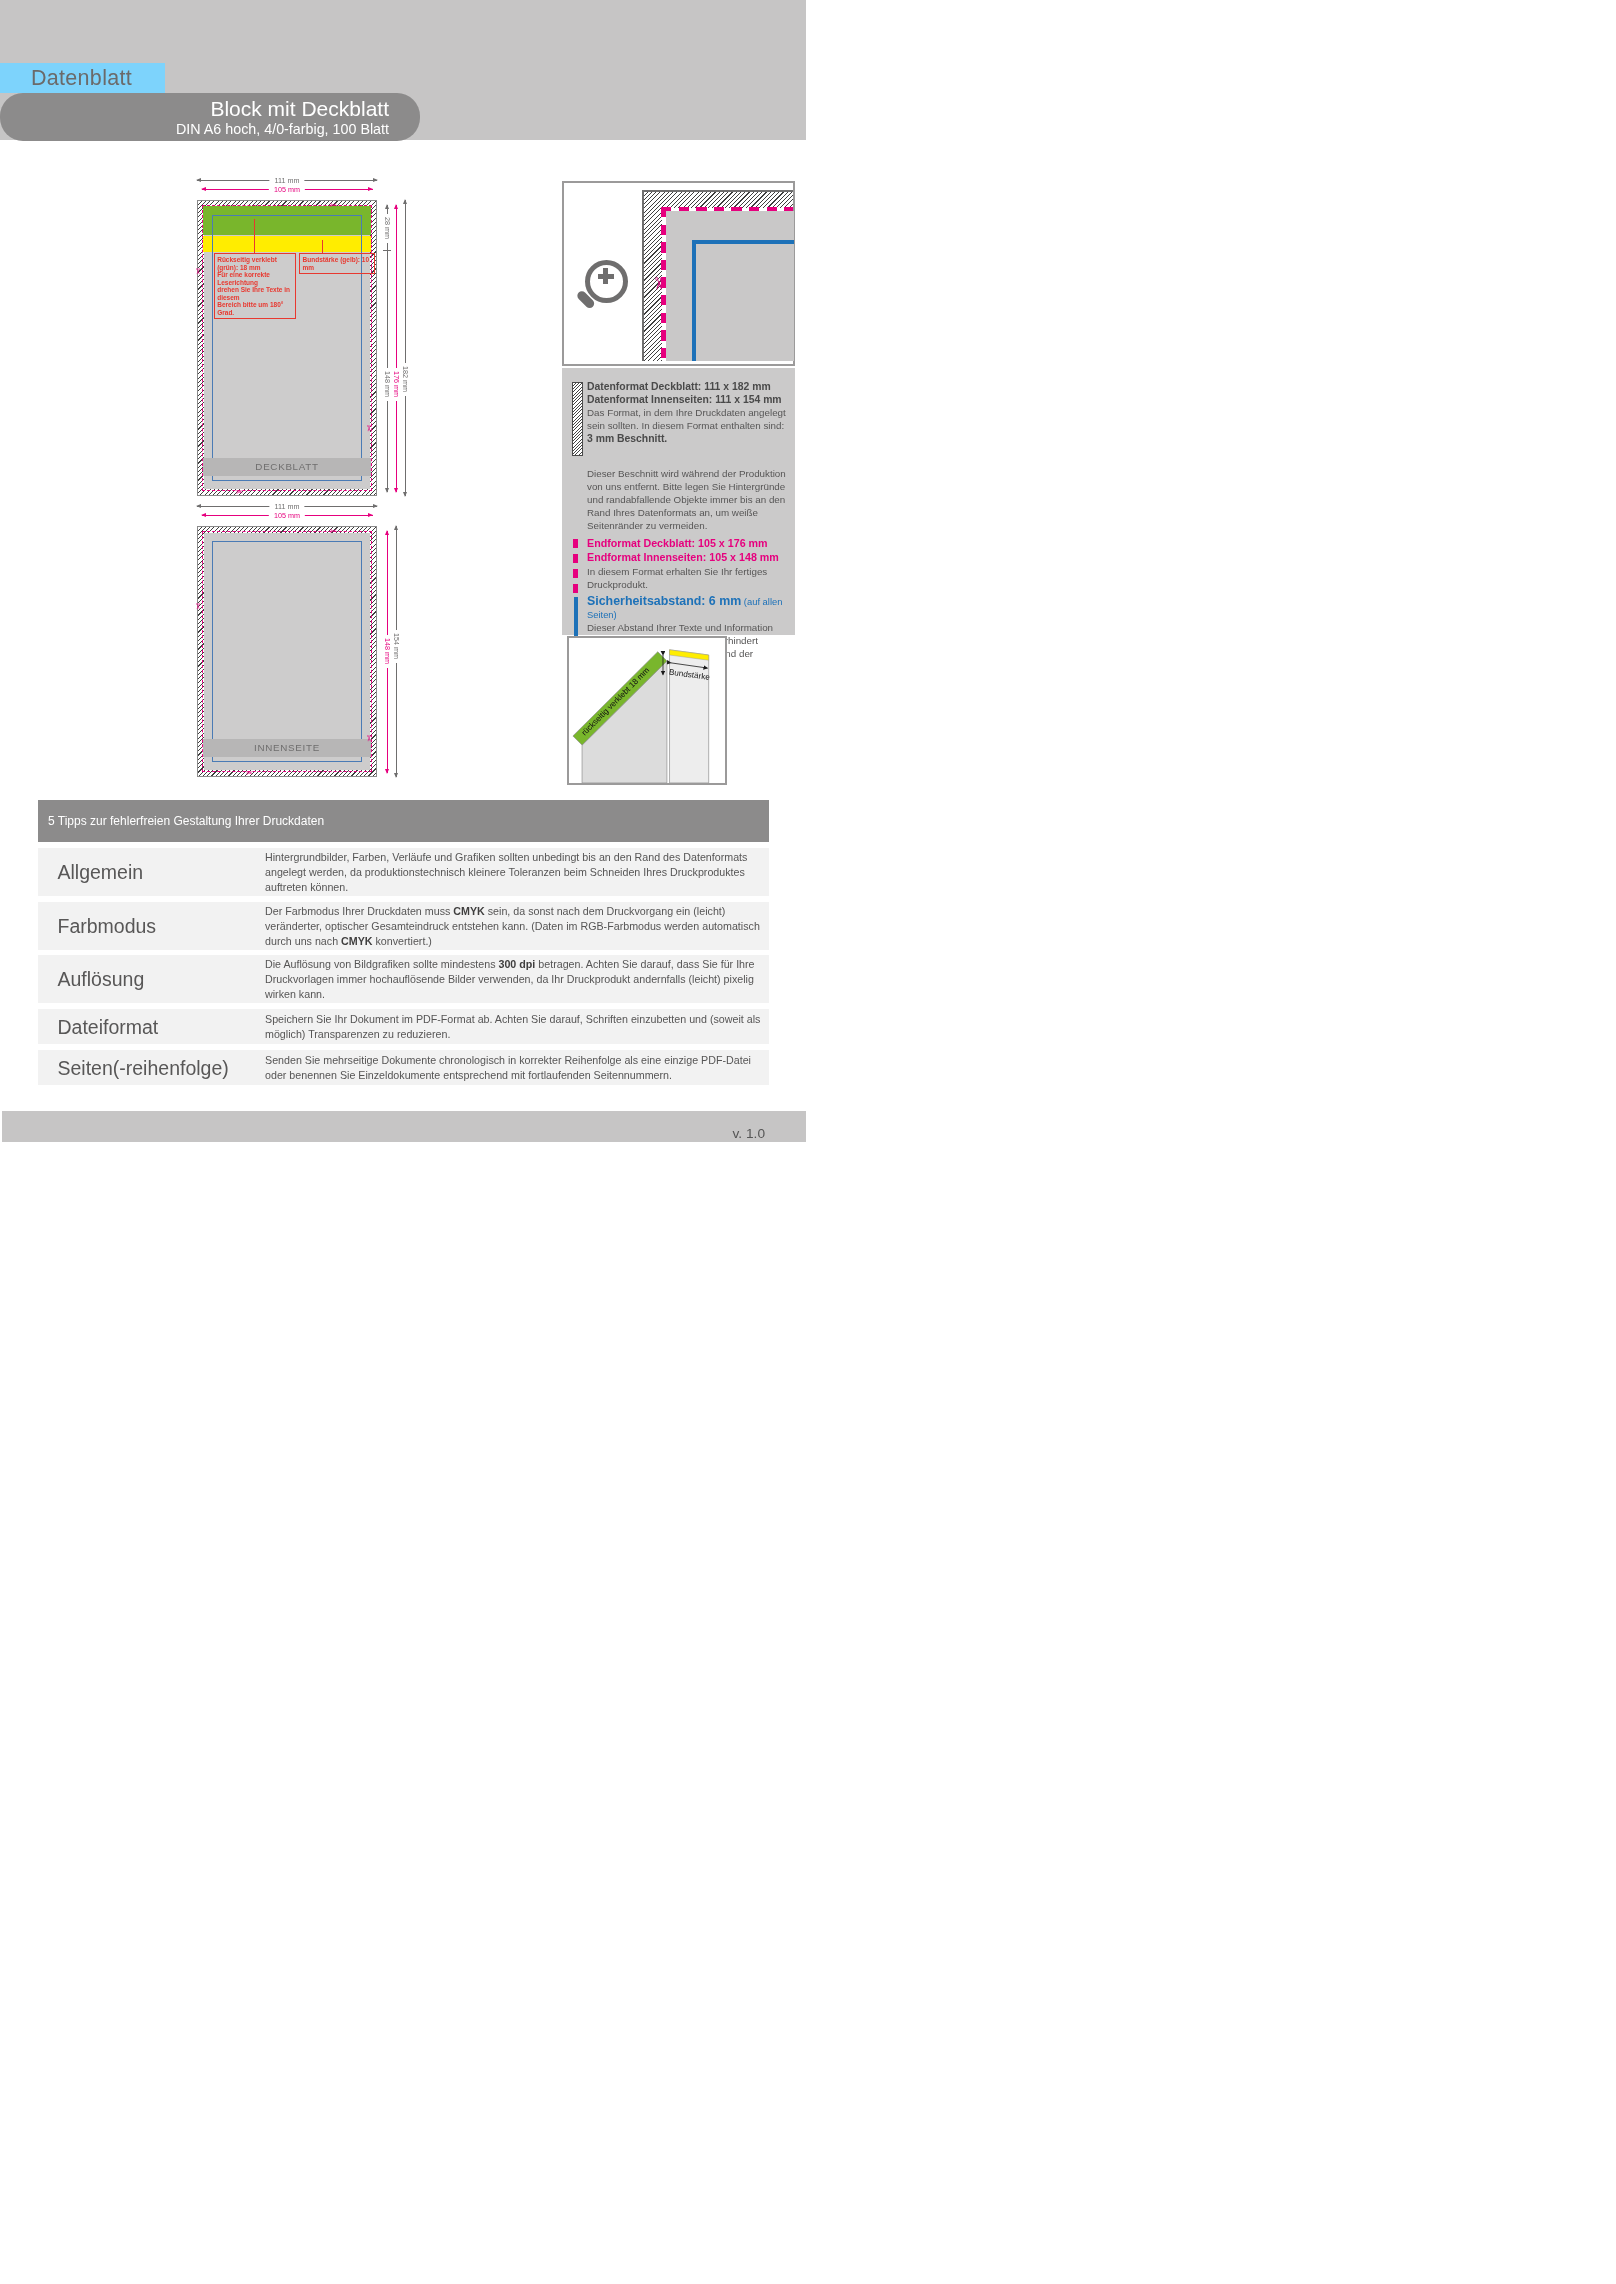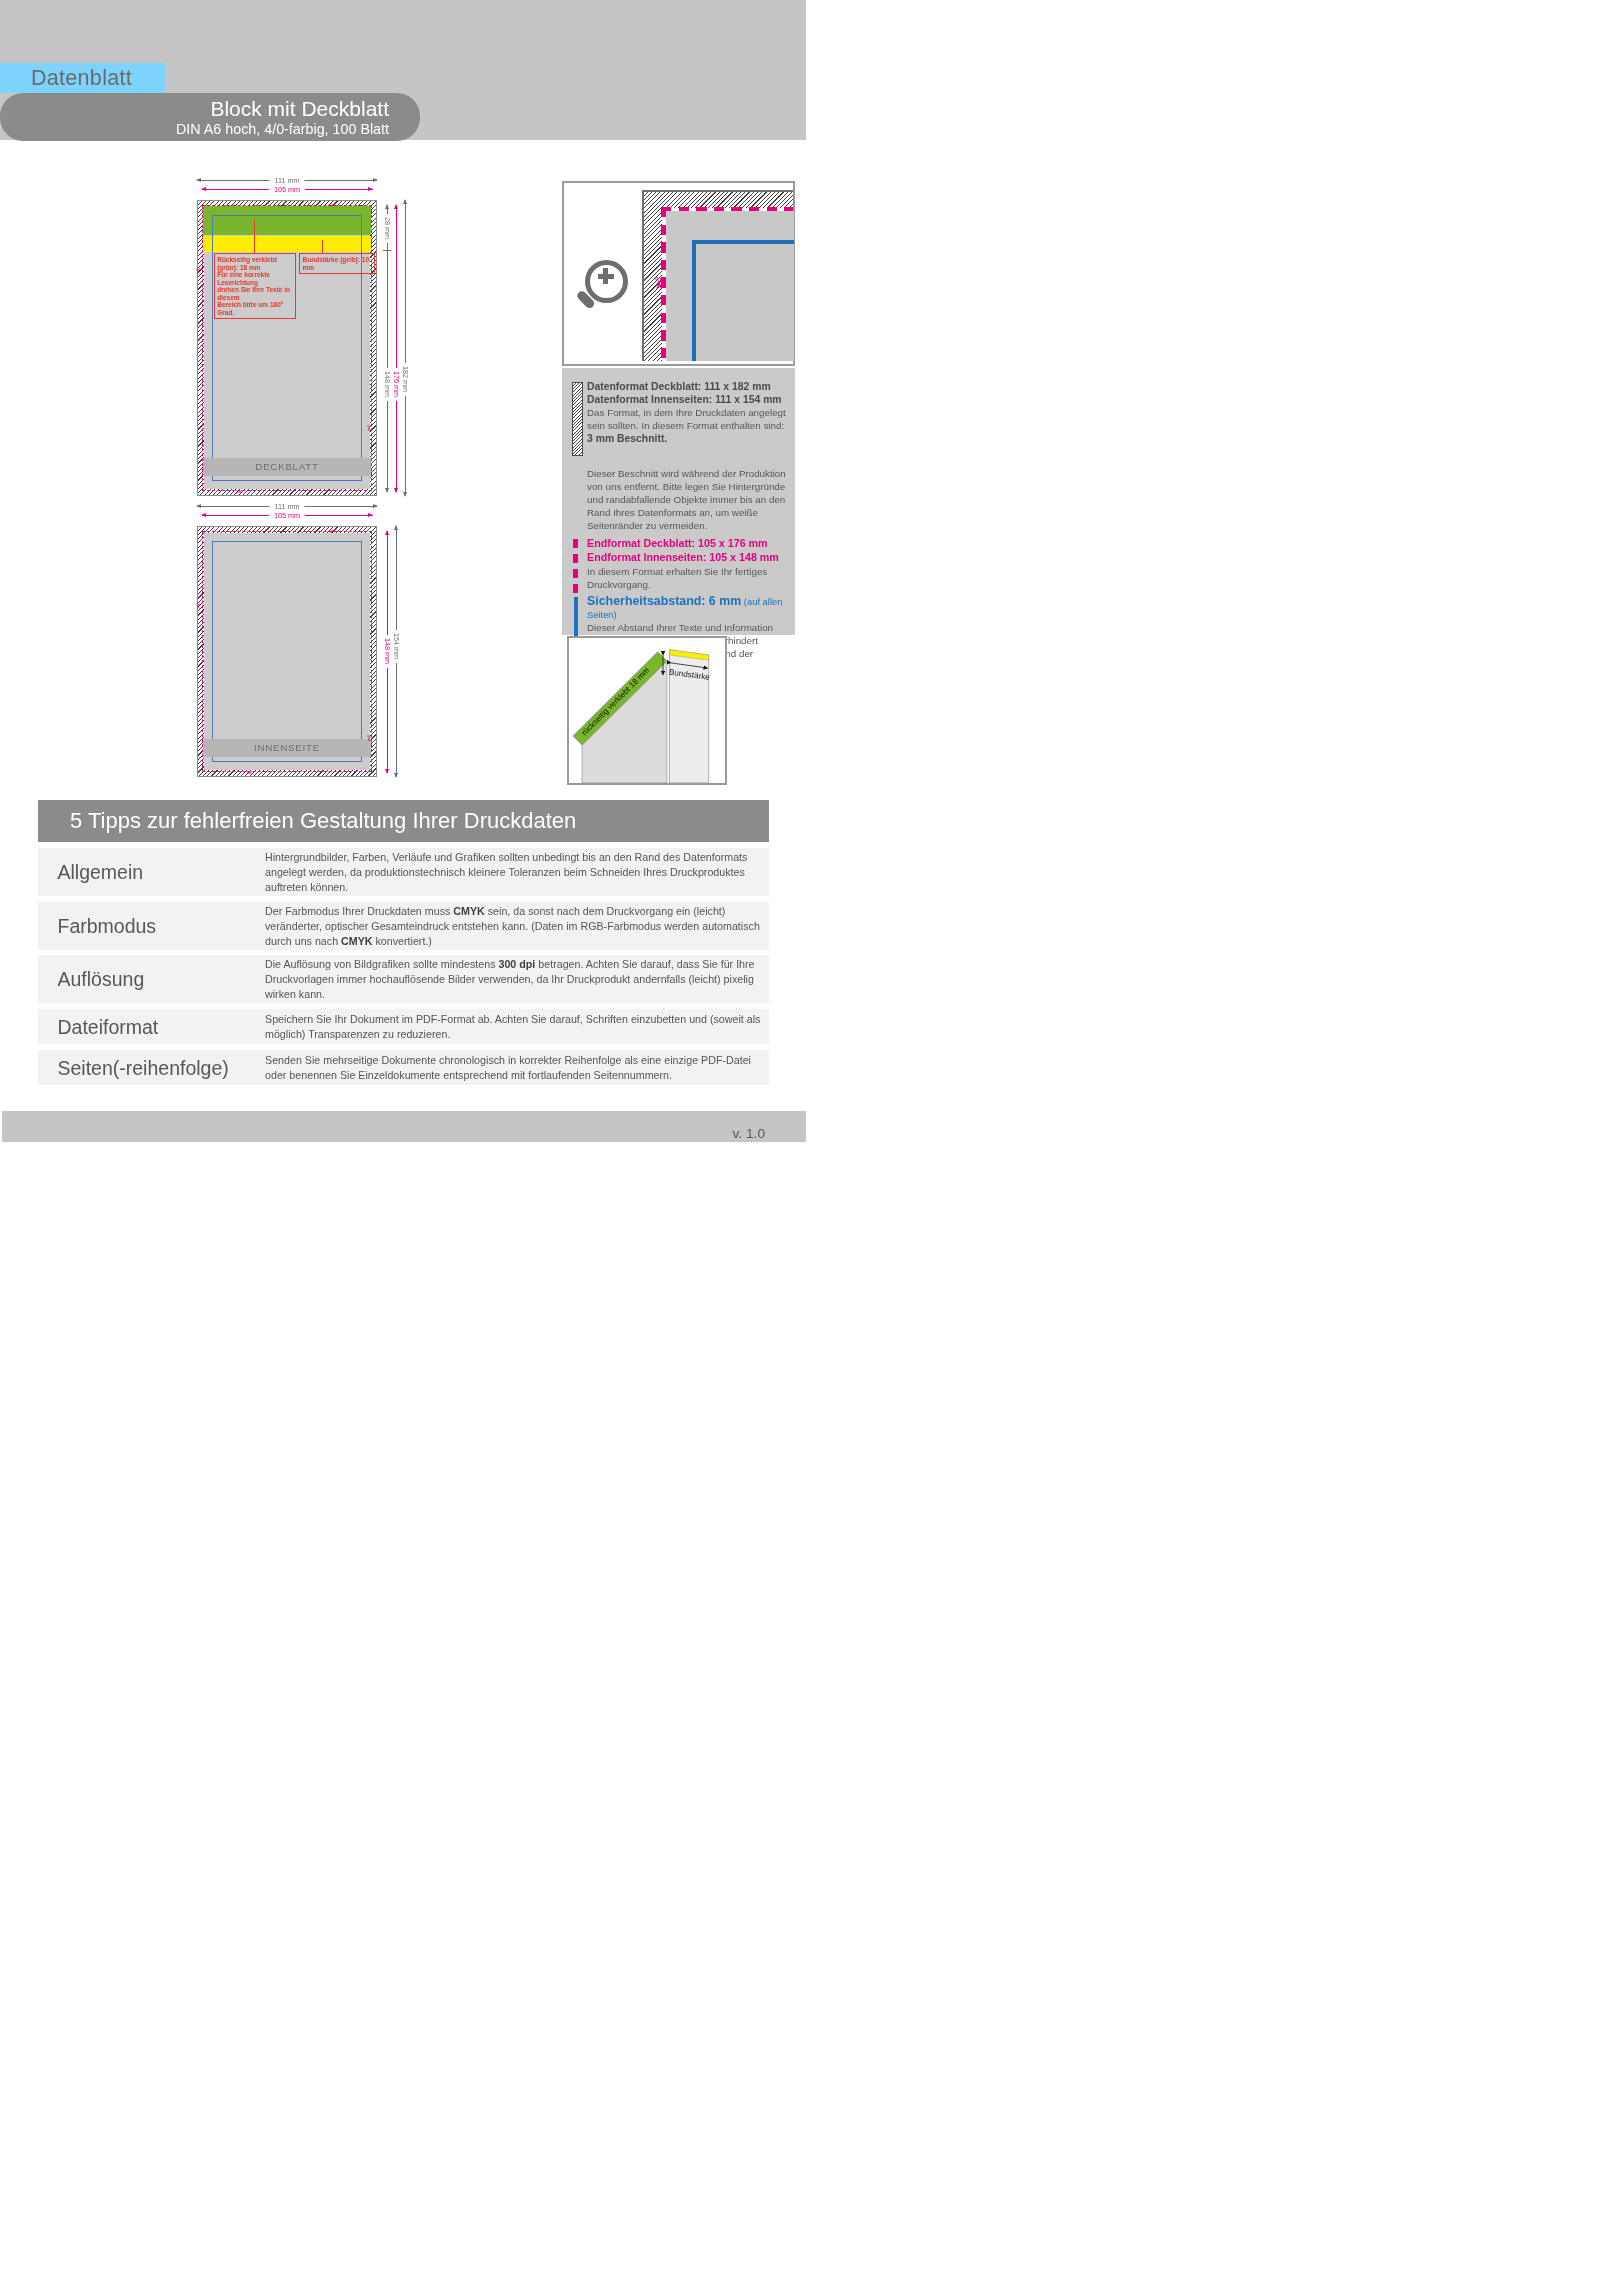--- a/index.html
+++ b/index.html
@@ -84,21 +84,21 @@
   .sa-icon{position:absolute;left:11.7px;top:229px;width:4.6px;height:63px;background:#1d71b8;}
   .sa-title{color:#1d71b8;font-weight:bold;font-size:12.4px;}
   .sa-suffix{color:#1d71b8;font-weight:normal;font-size:9.4px;}
 
   .block-box{position:absolute;left:567px;top:636px;width:160px;height:149px;background:#fff;
     border:2px solid #9b9a9a;box-sizing:border-box;}
 
   
   .tips-bar{position:absolute;left:38px;top:800px;width:731px;height:42px;background:#8c8b8b;
     display:flex;align-items:center;}
-  .tips-bar span{color:#fff;font-size:22px;padding-left:32px;}
+  .tips-bar span{color:#fff;font-size:12px;padding-left:10px;}
   .tip-row{position:absolute;left:38px;width:731px;background:#f2f2f2;}
   .tip-label{position:absolute;left:19.5px;top:50%;transform:translateY(-50%);font-size:19.5px;color:#585757;}
   .tip-text{position:absolute;left:227px;top:50%;transform:translateY(-50%);width:496px;
     font-size:10.7px;line-height:15px;color:#565555;}
   .tip-text b{color:#3f3e3e;}
 
   .footer{position:absolute;left:2px;top:1111px;width:804px;height:45px;background:#c6c5c5;
     display:flex;align-items:center;justify-content:flex-end;}
   .footer span{color:#565656;font-size:13.7px;padding-right:41px;}
 </style>
@@ -213,21 +213,21 @@
       <span>Das Format, in dem Ihre Druckdaten angelegt sein sollten. In diesem Format enthalten sind:</span>
       <span class="b">3 mm Beschnitt.</span>
     </div>
     <div class="info-text" style="top:99px;">
       <span>Dieser Beschnitt wird während der Produktion von uns entfernt. Bitte legen Sie Hintergründe und randabfallende Objekte immer bis an den Rand Ihres Datenformats an, um weiße Seitenränder zu vermeiden.</span>
     </div>
     <div class="ef-icon"></div>
     <div class="info-text" style="top:168px;">
       <span class="ef-line">Endformat Deckblatt: 105 x 176 mm</span>
       <span class="ef-line">Endformat Innenseiten: 105 x 148 mm</span>
-      <span>In diesem Format erhalten Sie Ihr fertiges Druckvorgang.</span>
+      <span>In diesem Format erhalten Sie Ihr fertiges Druckprodukt.</span>
     </div>
     <div class="sa-icon"></div>
     <div class="info-text" style="top:227px;">
       <span class="sa-title">Sicherheitsabstand: 6 mm</span><span class="sa-suffix"> (auf allen Seiten)</span>
       <div>Dieser Abstand Ihrer Texte und Information zum Rand des Datenformats verhindert unerwünschten Anschnitt während der Produktion.</div>
     </div>
   </div>
 
   <div class="block-box">
     <svg width="156" height="145" viewBox="0 0 239 222">

